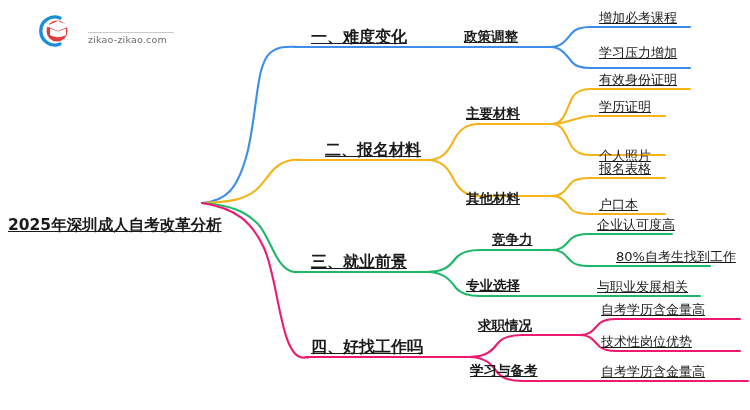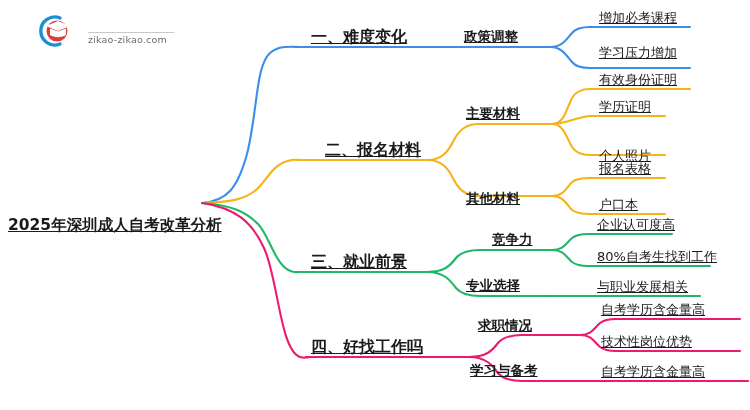--- a/index.html
+++ b/index.html
@@ -185,21 +185,21 @@
 <div class="node-label lvl3-label" style="left:599px; top:71px;">有效身份证明</div>
 <div class="node-label lvl3-label" style="left:599px; top:98px;">学历证明</div>
 <div class="node-label lvl3-label" style="left:599px; top:137px;margin-top:10px;">个人照片</div>
 <div class="node-label lvl2-label" style="left:466px; top:190px;">其他材料</div>
 <div class="node-label lvl3-label" style="left:599px; top:160px;">报名表格</div>
 <div class="node-label lvl3-label" style="left:599px; top:196px;">户口本</div>
 
 <div class="node-label lvl1-label" style="left:311px; top:252px;">三、就业前景</div>
 <div class="node-label lvl2-label" style="left:492px; top:231px;text-align:right;">竞争力</div>
 <div class="node-label lvl3-label" style="left:597px; top:216px;">企业认可度高</div>
-<div class="node-label lvl3-label" style="left:597px; top:248px;">80%自考生找到工作</div>
+<div class="node-label lvl3-label" style="left:616px; top:248px;">80%自考生找到工作</div>
 <div class="node-label lvl2-label" style="left:466px; top:277px;">专业选择</div>
 <div class="node-label lvl3-label" style="left:597px; top:278px;">与职业发展相关</div>
 
 <div class="node-label lvl1-label" style="left:311px; top:337px;">四、好找工作吗</div>
 <div class="node-label lvl2-label" style="left:478px; top:317px;">求职情况</div>
 <div class="node-label lvl3-label" style="left:601px; top:301px;text-align:center;">自考学历含金量高</div>
 <div class="node-label lvl3-label" style="left:601px; top:333px;">技术性岗位优势</div>
 <div class="node-label lvl2-label" style="left:470px; top:362px;">学习与备考</div>
 <div class="node-label lvl3-label" style="left:601px; top:363px;">自考学历含金量高</div>
 

